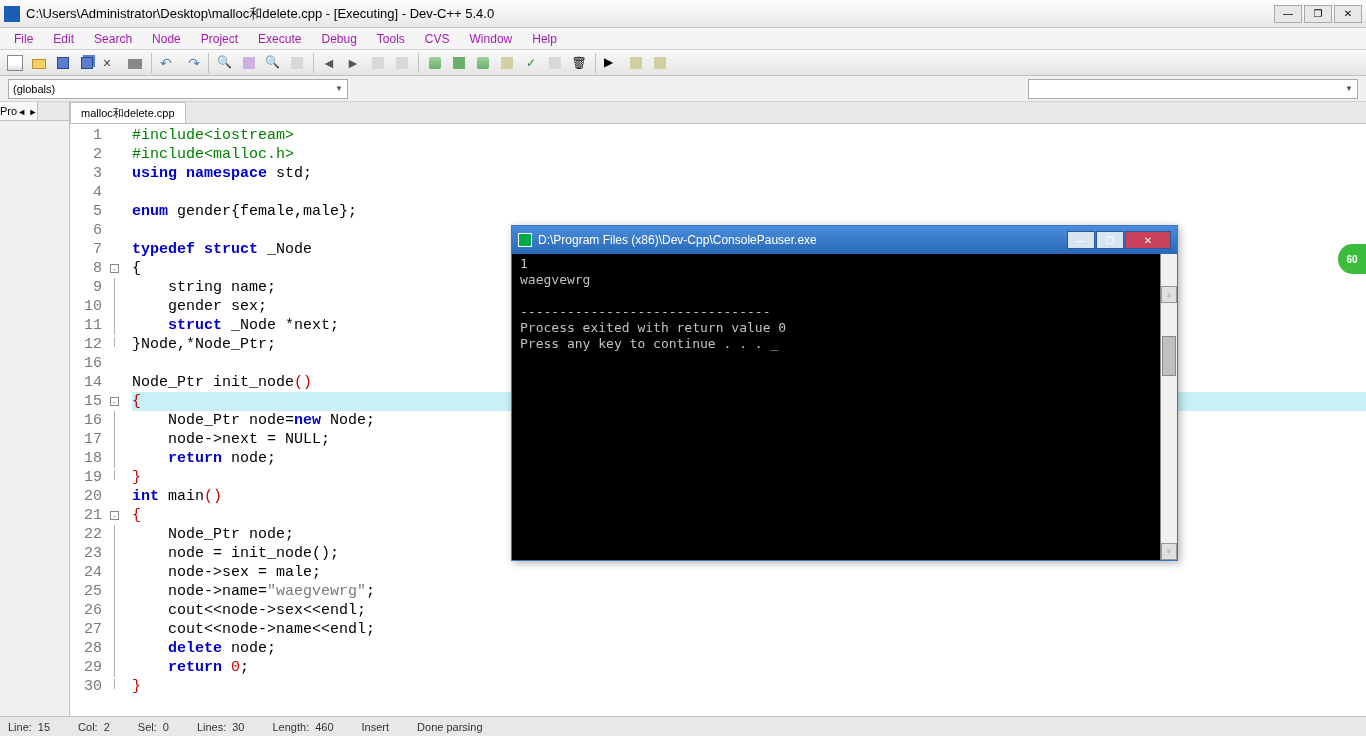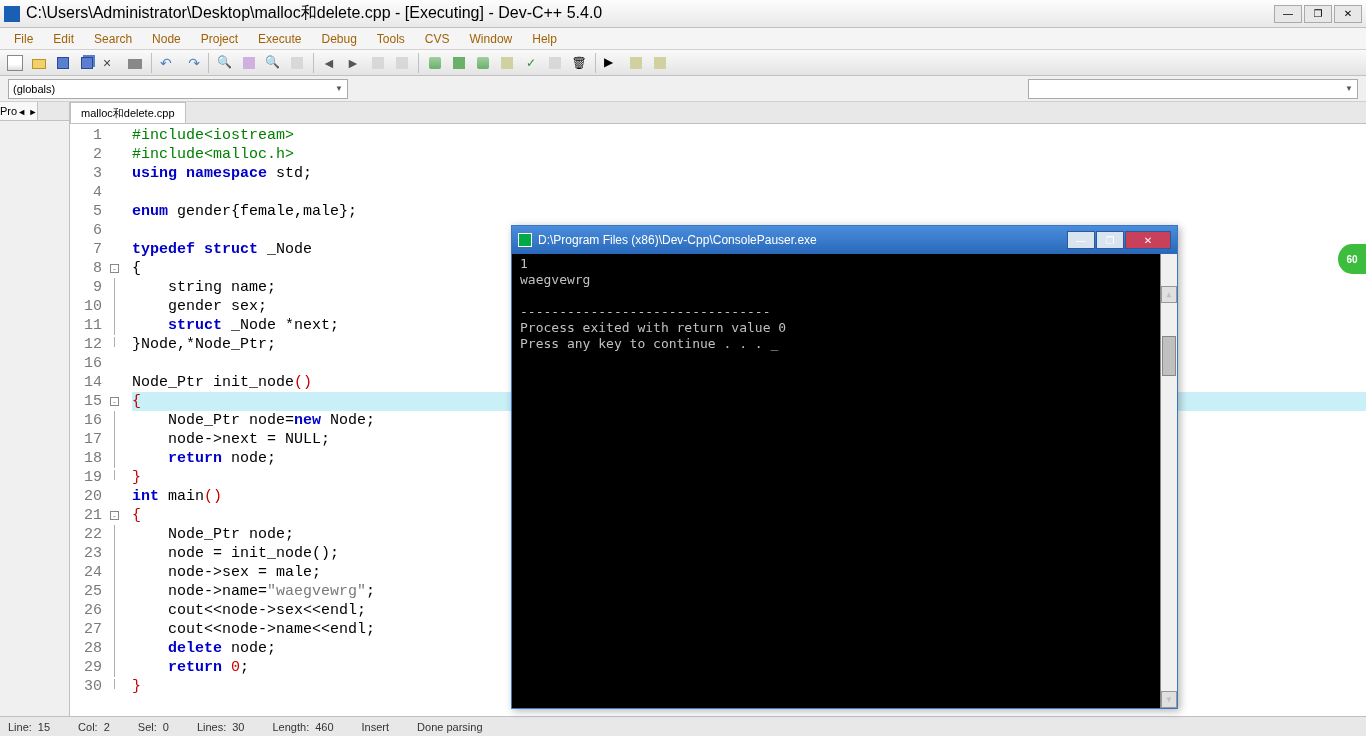--- a/index.html
+++ b/index.html
@@ -1,23 +1,23 @@
 <!DOCTYPE html>
 <html><head>
 <meta charset="utf-8">
 <style>
 * { margin: 0; padding: 0; box-sizing: border-box; }
 body { font-family: "Segoe UI", Tahoma, sans-serif; font-size: 12px; background: #f0f0f0; overflow: hidden; width: 1366px; height: 736px; position: relative; }
 .titlebar { height: 28px; background: linear-gradient(#fdfdfd, #e8e8e8); display: flex; align-items: center; padding: 0 4px; border-bottom: 1px solid #c0c0c0; }
 .titlebar-icon { width: 16px; height: 16px; background: #1a5fb4; margin-right: 6px; }
-.titlebar-text { flex: 1; font-size: 16px; color: #000; }
+.titlebar-text { flex: 1; font-size: 13px; color: #000; }
 .window-controls { display: flex; gap: 2px; }
 .window-btn { width: 28px; height: 18px; background: #e8e8e8; border: 1px solid #aaa; display: flex; align-items: center; justify-content: center; font-size: 10px; cursor: pointer; }
 .menubar { height: 22px; background: #f5f5f5; display: flex; align-items: center; padding: 0 4px; border-bottom: 1px solid #d0d0d0; }
-.menu-item { padding: 2px 10px; cursor: pointer; color: #a16207; }
+.menu-item { padding: 2px 10px; cursor: pointer; color: #a21caf; }
 .toolbar { height: 26px; background: linear-gradient(#fafafa, #e4e4e4); display: flex; align-items: center; padding: 2px 4px; border-bottom: 1px solid #c0c0c0; gap: 2px; }
 .tool-btn { width: 22px; height: 22px; display: flex; align-items: center; justify-content: center; cursor: pointer; border: 1px solid transparent; }
 .tool-sep { width: 1px; height: 20px; background: #c0c0c0; margin: 0 3px; }
 .combo-row { height: 26px; background: #f0f0f0; display: flex; align-items: center; padding: 2px 8px; gap: 8px; border-bottom: 1px solid #d0d0d0; justify-content: space-between; }
 .combo { height: 20px; background: #fff; border: 1px solid #aaa; padding: 0 18px 0 4px; font-size: 11px; display: flex; align-items: center; position: relative; }
 .combo::after { content: "▼"; position: absolute; right: 4px; font-size: 8px; color: #555; }
 .main-area { display: flex; height: calc(100% - 28px - 22px - 26px - 26px - 20px); }
 .side-tabs { width: 70px; background: #f0f0f0; border-right: 1px solid #c0c0c0; }
 .side-tab-strip { display: flex; background: #e8e8e8; border-bottom: 1px solid #c0c0c0; }
 .side-tab { padding: 3px 0; font-size: 11px; background: #f8f8f8; border-right: 1px solid #c0c0c0; cursor: pointer; }
@@ -31,21 +31,21 @@
 .fold-line { display: inline-block; width: 1px; height: 19px; background: #b0b0b0; margin-left: 4px; }
 .code-lines { flex: 1; padding-left: 8px; line-height: 19px; white-space: pre; padding-top: 2px; }
 .code-line.highlight { background: #c9f0f7; }
 .kw { color: #0000c8; font-weight: bold; }
 .pre { color: #008000; }
 .num { color: #c00; }
 .str { color: #7a7a7a; }
 .op { color: #c00000; }
 .statusbar { height: 20px; background: #e8e8e8; border-top: 1px solid #c0c0c0; display: flex; align-items: center; font-size: 11px; color: #333; padding: 0 8px; gap: 28px; position: absolute; bottom: 0; left: 0; right: 0; }
 .status-item { display: flex; gap: 6px; text-align: center; }
-.console-window { position: absolute; left: 511px; top: 225px; width: 667px; height: 484px; border: 1px solid #3a76c4; background: #000; box-shadow: 2px 2px 8px rgba(0,0,0,0.3); }
+.console-window { position: absolute; left: 511px; top: 225px; width: 667px; height: 336px; border: 1px solid #3a76c4; background: #000; box-shadow: 2px 2px 8px rgba(0,0,0,0.3); }
 .console-title { height: 28px; background: linear-gradient(#4a8ddc, #2968b8); display: flex; align-items: center; padding: 0 6px; color: #fff; font-size: 12px; }
 .console-title-icon { width: 14px; height: 14px; background: #0a4; margin-right: 6px; border: 1px solid #fff; }
 .console-title-text { flex: 1; }
 .console-controls { display: flex; gap: 1px; }
 .console-btn { width: 28px; height: 18px; display: flex; align-items: center; justify-content: center; font-size: 10px; cursor: pointer; background: #d8e4f0; border: 1px solid #2a5a9a; }
 .console-close { background: #c8405a; color: #fff; width: 46px; }
 .console-body { height: calc(100% - 28px); background: #000; color: #c0c0c0; font-family: "Lucida Console", monospace; font-size: 13px; padding: 2px 8px; white-space: pre; line-height: 16px; position: relative; }
 .console-scroll { position: absolute; right: 0; top: 0; bottom: 0; width: 17px; background: #f0f0f0; border-left: 1px solid #888; }
 .scroll-btn { height: 17px; background: #e0e0e0; border: 1px solid #999; display: flex; align-items: center; justify-content: center; font-size: 8px; }
 .green-circle { position: absolute; right: 0; top: 244px; width: 28px; height: 30px; background: #3dbd3d; border-radius: 50% 0 0 50%; color: #fff; display: flex; align-items: center; justify-content: center; font-size: 10px; font-weight: bold; }

